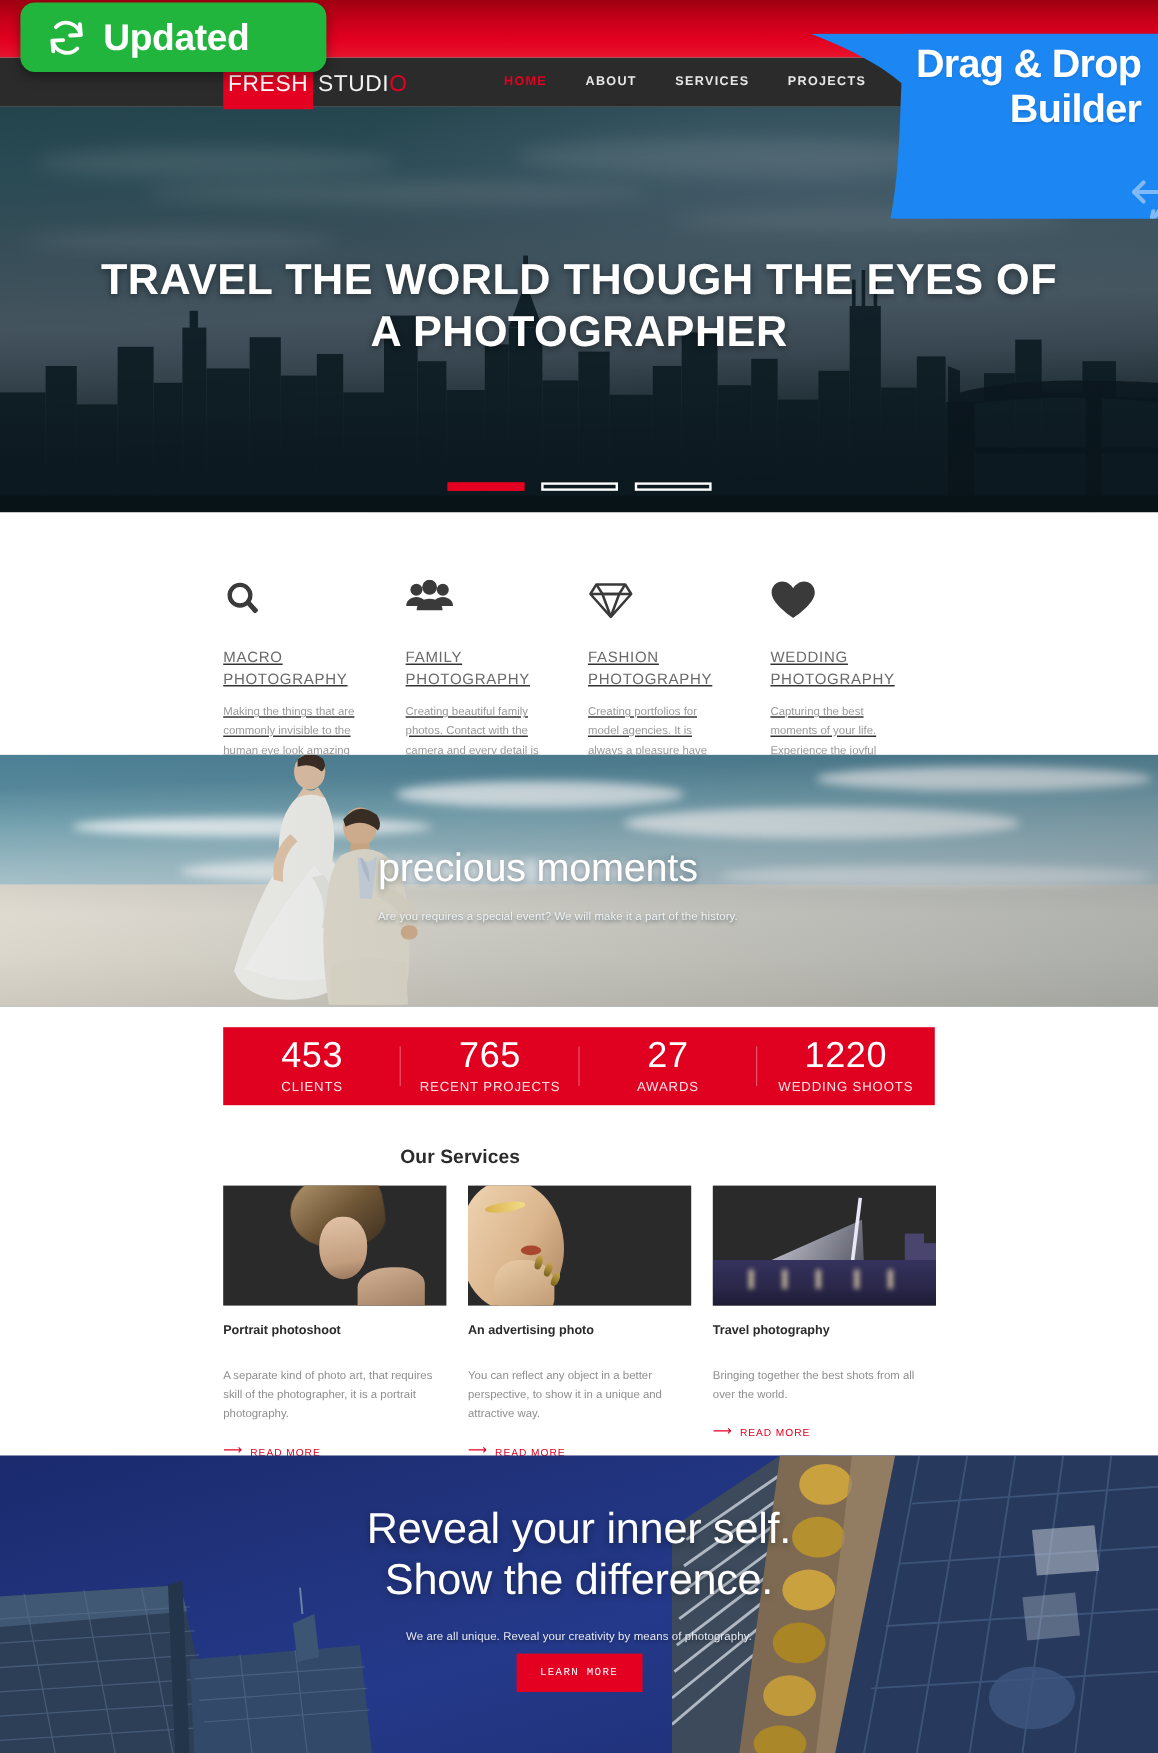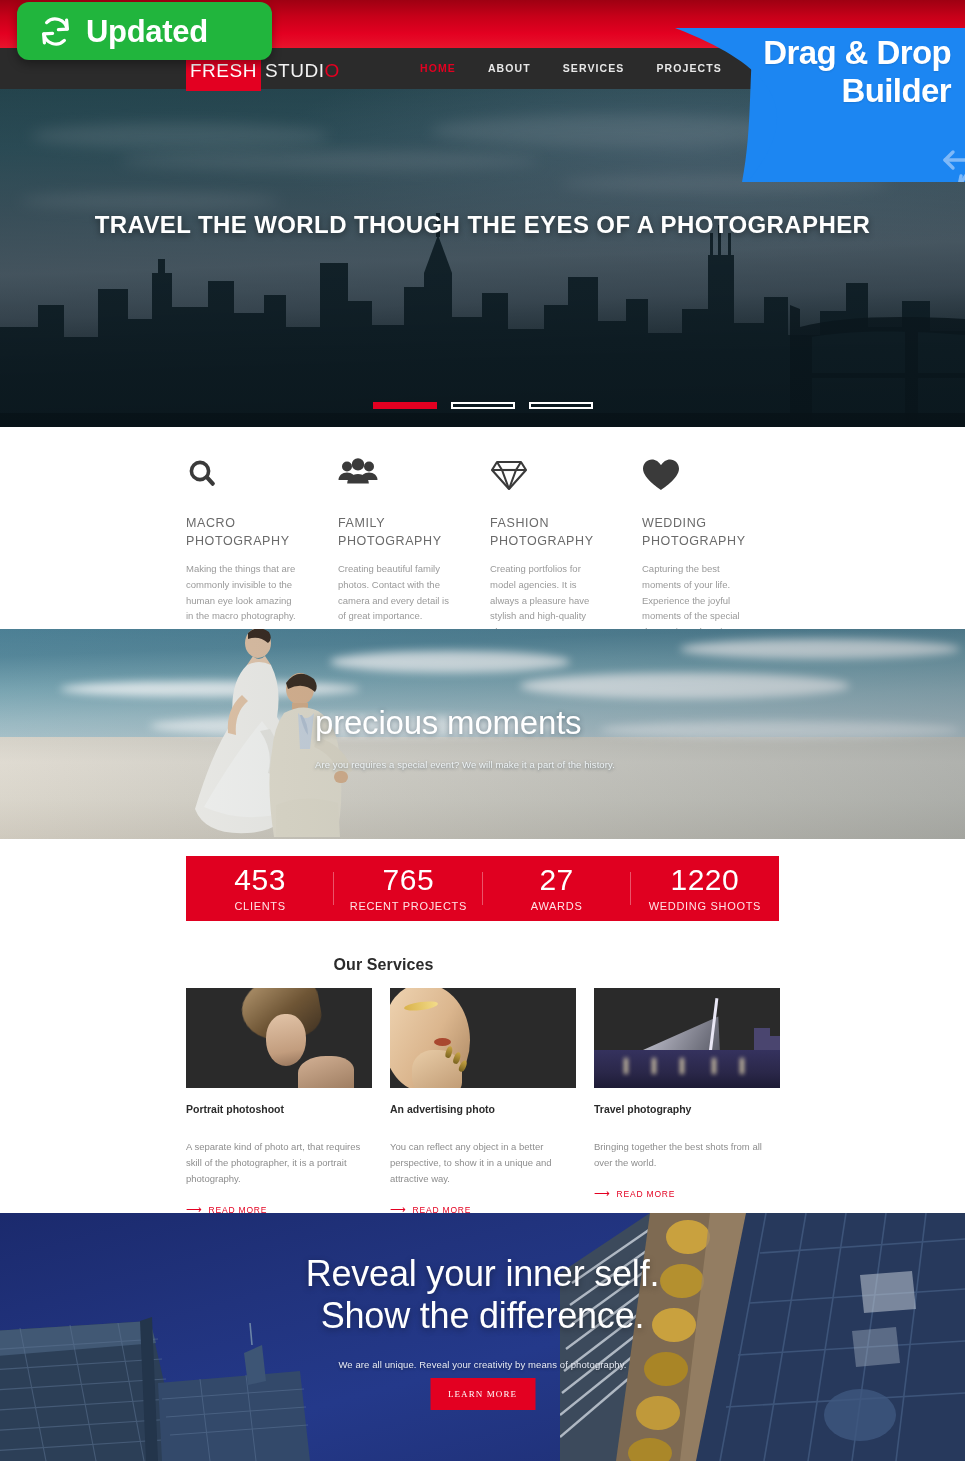--- a/index.html
+++ b/index.html
@@ -85,39 +85,39 @@
     background:
       radial-gradient(ellipse 70% 55% at 72% 18%, rgba(120,145,165,.55) 0%, rgba(40,70,85,0) 62%),
       linear-gradient(178deg,#2f5660 0%, #3b6470 16%, #55707d 34%, #6d7f8c 50%, #5b6b78 62%, #2b3b44 78%, #16232a 100%);
   }
   .cloud{ position:absolute; background:rgba(205,215,225,.22); border-radius:50%; filter:blur(7px); }
   .skyline{ position:absolute; bottom:0; left:0; width:965px; height:250px; }
   .hero-veil{ position:absolute; inset:0; background:linear-gradient(180deg, rgba(10,25,32,.30) 0%, rgba(8,20,26,.42) 60%, rgba(6,16,21,.58) 100%); }
   .hero-title{
     position:absolute; left:0; right:0; top:122px;
     text-align:center; color:#ffffff;
-    font-size:24px; font-weight:700; line-height:1.2; letter-spacing:.4px;
+    font-size:36px; font-weight:700; line-height:1.2; letter-spacing:.4px;
     text-shadow:0 2px 6px rgba(0,0,0,.45);
     padding:0 70px;
   }
   .hero-dots{
     position:absolute; left:0; right:0; bottom:18px;
     display:flex; justify-content:center; gap:14px;
   }
   .hero-dots span{ width:64px; height:7px; background:transparent; border:2px solid #ffffff; display:block; }
   .hero-dots span.on{ background:#e30021; border-color:#e30021; }
 
   
   .features{
     position:absolute; top:427px; left:0; width:965px; height:202px;
     background:#ffffff;
   }
   .features-inner{
-    position:absolute; left:186px; top:31px; width:593px;
-    display:flex; gap:15px;
+    position:absolute; left:186px; top:56px; width:593px;
+    display:flex; gap:15px;text-decoration:underline;
   }
   .feat{ width:148px; padding-right:22px; }
   .feat .f-ico{ height:36px; margin-bottom:20px; color:#3a3a3a; display:block; }
   .feat h3{
     font-size:12.5px; font-weight:400; color:#6a6a6a;
     letter-spacing:.6px; line-height:1.45; text-transform:uppercase;
     margin-bottom:11px;
   }
   .feat p{ font-size:9.5px; color:#9a9a9a; line-height:1.65; }
 
@@ -240,21 +240,21 @@
   .cta-text h2{
     font-size:36px; font-weight:300; color:#ffffff; line-height:1.17; letter-spacing:-0.2px;
     text-shadow:0 2px 6px rgba(0,0,0,.35);
   }
   .cta-text p{ margin-top:22px; font-size:9.5px; color:#e7ebf5; letter-spacing:.1px;
     text-shadow:0 1px 3px rgba(0,0,0,.4); }
   .cta-btn{
     position:absolute; left:50%; transform:translateX(-50%); top:1378px; z-index:6;
     width:105px; height:32px; background:#e30021; border:none; color:#ffffff;
     font-size:9px; letter-spacing:1.1px; font-weight:400; cursor:pointer;
-    font-family:Liberation Serif, serif;
+    font-family:Liberation Mono, monospace;
   }
 </style>
 </head>
 <body>
 
 <div class="page">
 
   <div class="top-red-band"></div>
 
   <div class="navbar"></div>

